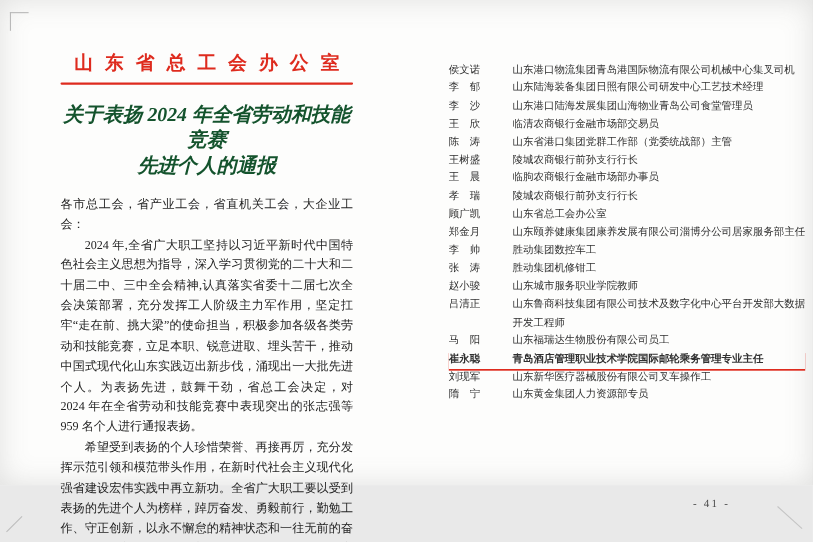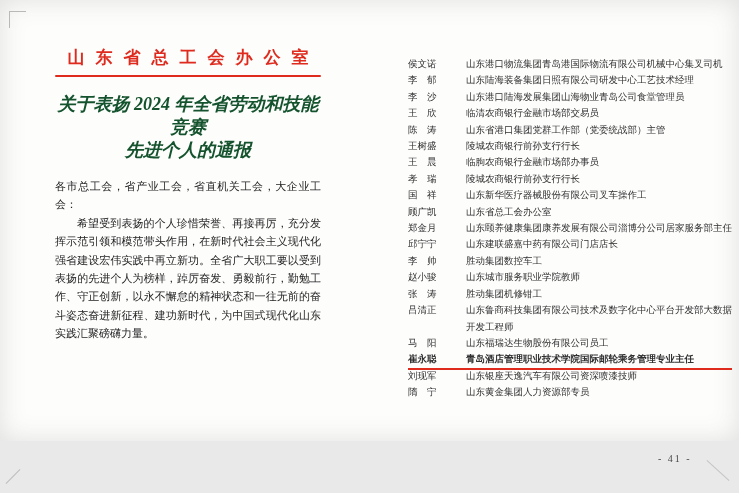--- a/index.html
+++ b/index.html
@@ -70,21 +70,21 @@
   .entry .name{
     flex:none;width:31px;margin-right:15px;
     white-space:nowrap;
   }
   .entry .title{flex:1;text-align:justify;padding-left:12px;}
   .entry.highlight{
     box-shadow:0 2px 0 0 var(--accent);
     font-weight:bold;
   }
   .page-number{
-    position:absolute;left:658px;top:453px;
+    position:absolute;left:630px;top:453px;
     font-size:10px;letter-spacing:2px;color:#4a4a4a;
   }
 </style>
 </head>
 <body>
 
 <div class="scan">
 
   <div class="corner-tl"></div>
   <div class="corner-bl"></div>
@@ -92,20 +92,21 @@
 
   <div class="page-left">
     <div class="office-title">山东省总工会办公室</div>
     <div class="rule rule-top"></div>
     <div class="doc-title">
       <div>关于表扬 2024 年全省劳动和技能竞赛</div>
       <div>先进个人的通报</div>
     </div>
     <div class="body-text">
       <p>各市总工会，省产业工会，省直机关工会，大企业工会：</p>
+      <p class="indent">2024 年,全省广大职工坚持以习近平新时代中国特色社会主义思想为指导，深入学习贯彻党的二十大和二十届二中、三中全会精神,认真落实省委十二届七次全会决策部署，充分发挥工人阶级主力军作用，坚定扛牢“走在前、挑大梁”的使命担当，积极参加各级各类劳动和技能竞赛，立足本职、锐意进取、埋头苦干，推动中国式现代化山东实践迈出新步伐，涌现出一大批先进个人。为表扬先进，鼓舞干劲，省总工会决定，对 2024 年在全省劳动和技能竞赛中表现突出的张志强等 959 名个人进行通报表扬。</p>
       <p class="indent">希望受到表扬的个人珍惜荣誉、再接再厉，充分发挥示范引领和模范带头作用，在新时代社会主义现代化强省建设宏伟实践中再立新功。全省广大职工要以受到表扬的先进个人为榜样，踔厉奋发、勇毅前行，勤勉工作、守正创新，以永不懈怠的精神状态和一往无前的奋斗姿态奋进新征程、建功新时代，为中国式现代化山东实践汇聚磅礴力量。</p>
     </div>
 
   </div>
 
   <div class="page-right">
     <div id="entries">
   <div class="entry">
     <span class="name">侯文诺</span>
     <span class="title">山东港口物流集团青岛港国际物流有限公司机械中心集叉司机</span>
@@ -141,74 +142,66 @@
     <span class="name">王　晨</span>
     <span class="title">临朐农商银行金融市场部办事员</span>
   </div>
 
   <div class="entry">
     <span class="name">孝　瑞</span>
     <span class="title">陵城农商银行前孙支行行长</span>
   </div>
 
 
-  <div class="entry">
-    <span class="name">国　祥</span>
-    <span class="title">山东新华医疗器械股份有限公司叉车操作工</span>
-  </div>
 
   <div class="entry">
     <span class="name">顾广凯</span>
     <span class="title">山东省总工会办公室</span>
   </div>
 
   <div class="entry">
     <span class="name">郑金月</span>
     <span class="title">山东颐养健康集团康养发展有限公司淄博分公司居家服务部主任</span>
   </div>
 
 
-  <div class="entry">
-    <span class="name">邱宁宁</span>
-    <span class="title">山东建联盛嘉中药有限公司门店店长</span>
-  </div>
 
   <div class="entry">
     <span class="name">李　帅</span>
     <span class="title">胜动集团数控车工</span>
   </div>
 
   <div class="entry">
+    <span class="name">张　涛</span>
+    <span class="title">胜动集团机修钳工</span>
+  </div>
+
+  <div class="entry">
     <span class="name">赵小骏</span>
     <span class="title">山东城市服务职业学院教师</span>
-  </div>
-
-  <div class="entry">
-    <span class="name">张　涛</span>
-    <span class="title">胜动集团机修钳工</span>
   </div>
 
   <div class="entry">
     <span class="name">吕清正</span>
     <span class="title">山东鲁商科技集团有限公司技术及数字化中心平台开发部大数据开发工程师</span>
   </div>
 
   <div class="entry">
     <span class="name">马　阳</span>
     <span class="title">山东福瑞达生物股份有限公司员工</span>
   </div>
 
   <div class="entry highlight">
     <span class="name">崔永聪</span>
     <span class="title">青岛酒店管理职业技术学院国际邮轮乘务管理专业主任</span>
   </div>
 
   <div class="entry">
     <span class="name">刘现军</span>
-    <span class="title">山东银座天逸汽车有限公司资深喷漆技师</span>
+    <span class="title">山东新华医疗器械股份有限公司叉车操作工</span>
   </div>
 
   <div class="entry">
     <span class="name">隋　宁</span>
     <span class="title">山东黄金集团人力资源部专员</span>
   </div>
 </div>
   </div>
 
   <div class="page-number">- 41 -</div>

